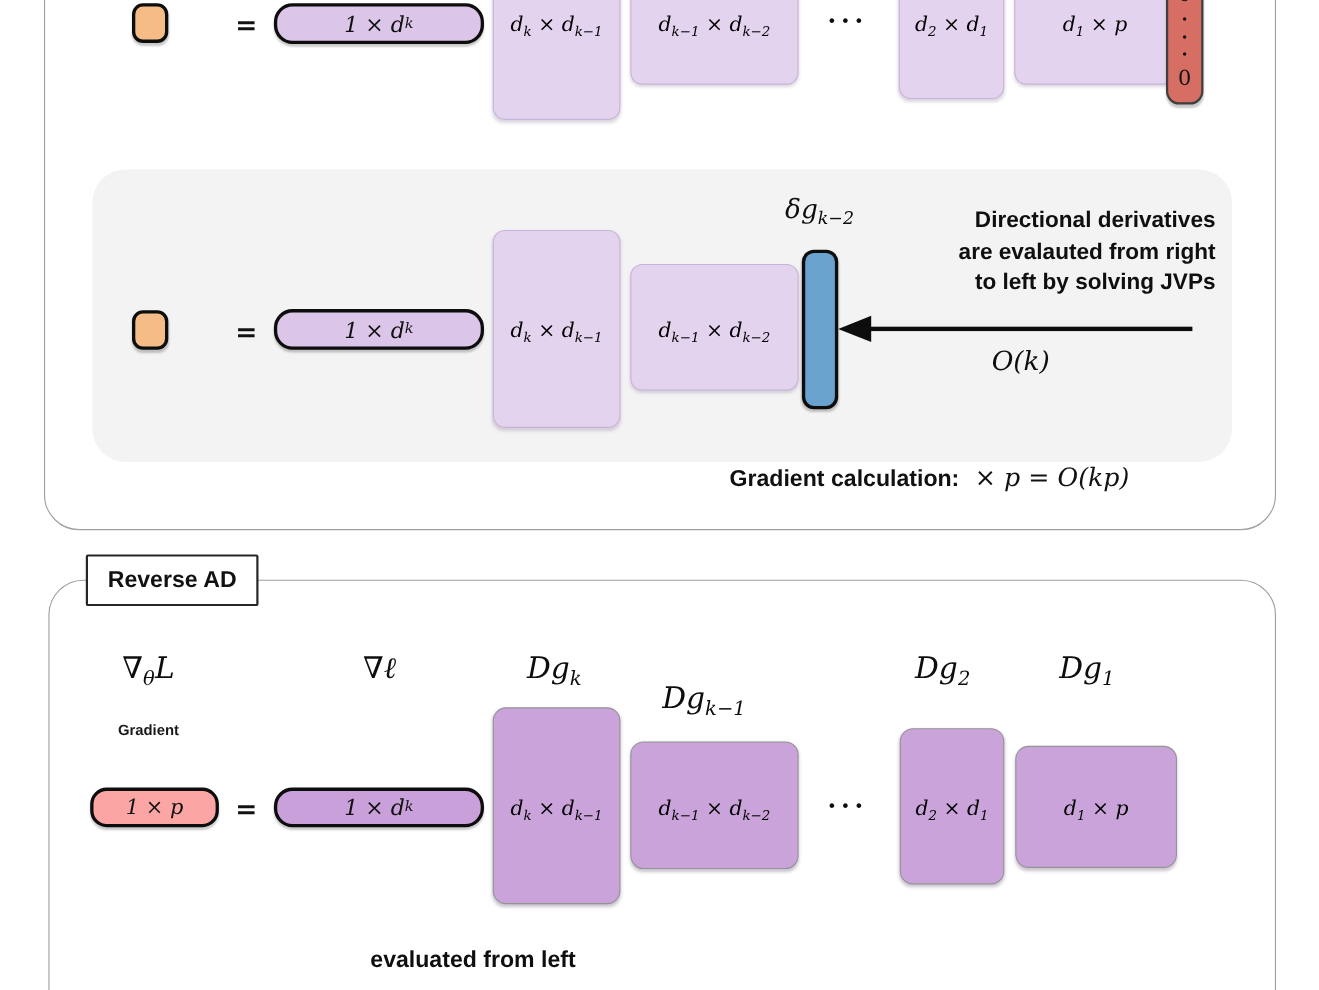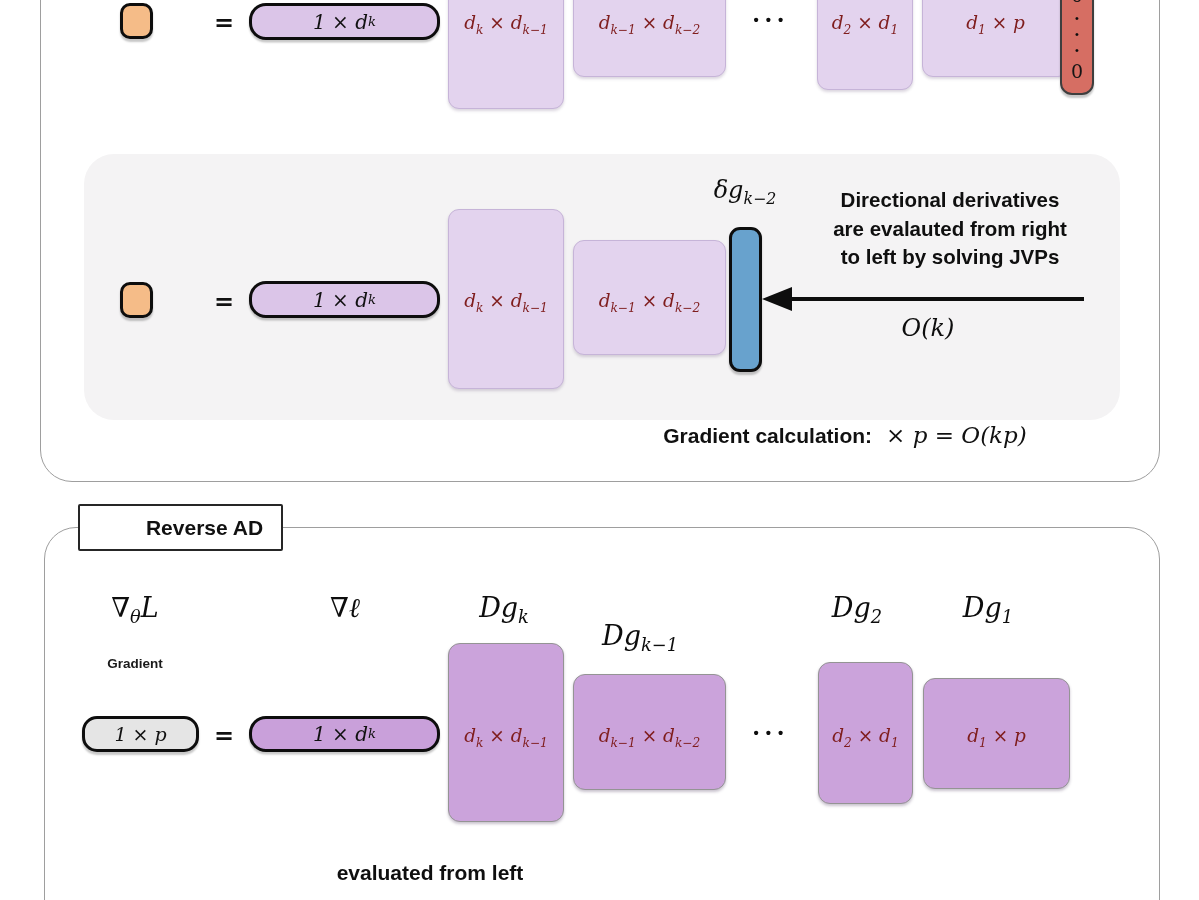--- a/index.html
+++ b/index.html
@@ -4,29 +4,29 @@
 <style>
   html,body{margin:0;padding:0;background:#ffffff;}
   .canvas{position:relative;width:1199px;height:900px;overflow:hidden;background:#fff;
           font-family:"Liberation Sans",sans-serif;color:#111;}
   .panel{position:absolute;border:1.6px solid #9e9e9e;border-radius:32px;background:#fff;}
   .graypanel{position:absolute;background:#f4f3f4;border-radius:30px;}
   .box{position:absolute;background:#e3d3ee;border:1.5px solid #c6b4d8;border-radius:11px;
        box-shadow:0 2px 3px rgba(90,70,110,.22);}
   .box.dark{background:#cba3db;border-color:#949494;border-radius:12px;
        box-shadow:0 2px 3px rgba(60,40,80,.28);}
-  .boxlabel{position:absolute;left:0;width:100%;text-align:center;font-size:18.5px;color:#7f1d1d;}
+  .boxlabel{position:absolute;left:0;width:100%;text-align:center;font-size:18.5px;color:#000000;}
   .math{font-family:"DejaVu Serif",serif;font-style:italic;}
   .math sub{font-size:.66em;line-height:0;}
   .pill{position:absolute;border:3.2px solid #0d0d0d;border-radius:17px;display:flex;
         align-items:center;justify-content:center;font-size:20px;
         box-shadow:0 2.5px 2px rgba(0,0,0,.22);box-sizing:border-box;}
   .pill.light{background:#dbc5e8;}
   .pill.dark{background:#c9a0da;}
-  .pill.orange{background:#e5e5e5;border-radius:15px;}
+  .pill.orange{background:#fca5a5;border-radius:15px;}
   .chip{position:absolute;width:33px;height:36px;background:#f5bc88;border:3.2px solid #0d0d0d;
         border-radius:10px;box-shadow:0 2.5px 2px rgba(0,0,0,.22);box-sizing:border-box;}
   .eq{position:absolute;width:34px;text-align:center;font-family:"DejaVu Serif",serif;
       font-size:24px;font-weight:600;}
   .dots{position:absolute;width:52px;text-align:center;font-size:15px;font-weight:700;
         letter-spacing:7px;color:#0d0d0d;}
   .bar{position:absolute;border-radius:12px;box-sizing:border-box;
        box-shadow:0 2.5px 2px rgba(0,0,0,.22);}
   .bluebar{background:#68a2cd;border:3px solid #0d0d0d;border-radius:11px;}
   .redbar{background:#d66e63;border:2.5px solid #3e3e3e;}
@@ -89,36 +89,36 @@
   <div class="box" style="left:448px;top:209px;width:114px;height:178px;">
     <span class="boxlabel math" style="top:80px;">d<sub>k</sub> × d<sub>k−1</sub></span>
   </div>
   <div class="box" style="left:573px;top:240px;width:151px;height:113px;">
     <span class="boxlabel math" style="top:49px;">d<sub>k−1</sub> × d<sub>k−2</sub></span>
   </div>
 
   <div class="hdr math" style="left:680px;top:176px;width:130px;font-size:24px;">δg<sub>k−2</sub></div>
   <div class="bar bluebar" style="left:729px;top:227px;width:33px;height:145px;"></div>
 
-  <div class="note" style="left:795px;top:186px;width:310px;font-size:20.5px;line-height:28.5px;">
+  <div class="note" style="left:795px;top:186px;width:310px;font-size:20.5px;line-height:28.5px;text-align:right;">
     <span class="noteline">Directional derivatives</span>
     <span class="noteline">are evalauted from right</span>
     <span class="noteline">to left by solving JVPs</span>
   </div>
 
   <div class="arrowhead" style="left:762px;top:287px;"></div>
   <div class="arrowline" style="left:788px;top:297px;width:296px;"></div>
   <div class="hdr math" style="left:858px;top:314px;width:140px;font-size:24px;">O(k)</div>
 
   <div class="caption" style="left:620px;top:422px;width:450px;">
     <span class="cap-label">Gradient calculation:</span><span class="cap-math math">× p = O(kp)</span>
   </div>
 
   <div class="panel" style="left:44px;top:527px;width:1114px;height:500px;"></div>
-  <div class="titlebox" style="left:78px;top:504px;width:153px;height:43px;padding-left:48px;">Reverse AD</div>
+  <div class="titlebox" style="left:78px;top:504px;width:153px;height:43px;">Reverse AD</div>
 
   <div class="hdr math" style="left:70px;top:592px;width:130px;">∇<sub>θ</sub>L</div>
   <div class="sublabel" style="left:70px;top:656px;width:130px;">Gradient</div>
   <div class="hdr math" style="left:285px;top:592px;width:120px;">∇ℓ</div>
   <div class="hdr math" style="left:444px;top:592px;width:120px;">Dg<sub>k</sub></div>
   <div class="hdr math" style="left:578px;top:620px;width:124px;">Dg<sub>k−1</sub></div>
   <div class="hdr math" style="left:797px;top:592px;width:120px;">Dg<sub>2</sub></div>
   <div class="hdr math" style="left:928px;top:592px;width:120px;">Dg<sub>1</sub></div>
 
   <div class="pill orange math" style="left:82px;top:716px;width:117px;height:36px;font-size:19px;">1 × p</div>

